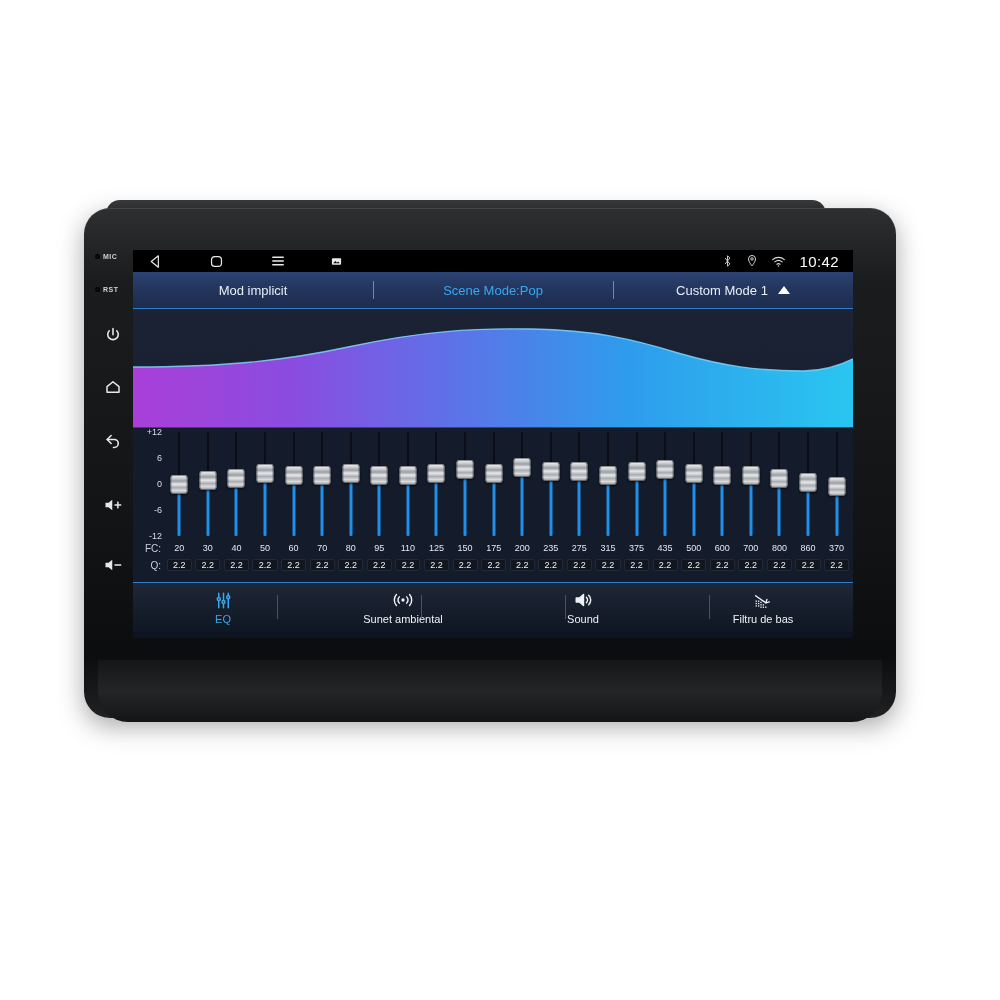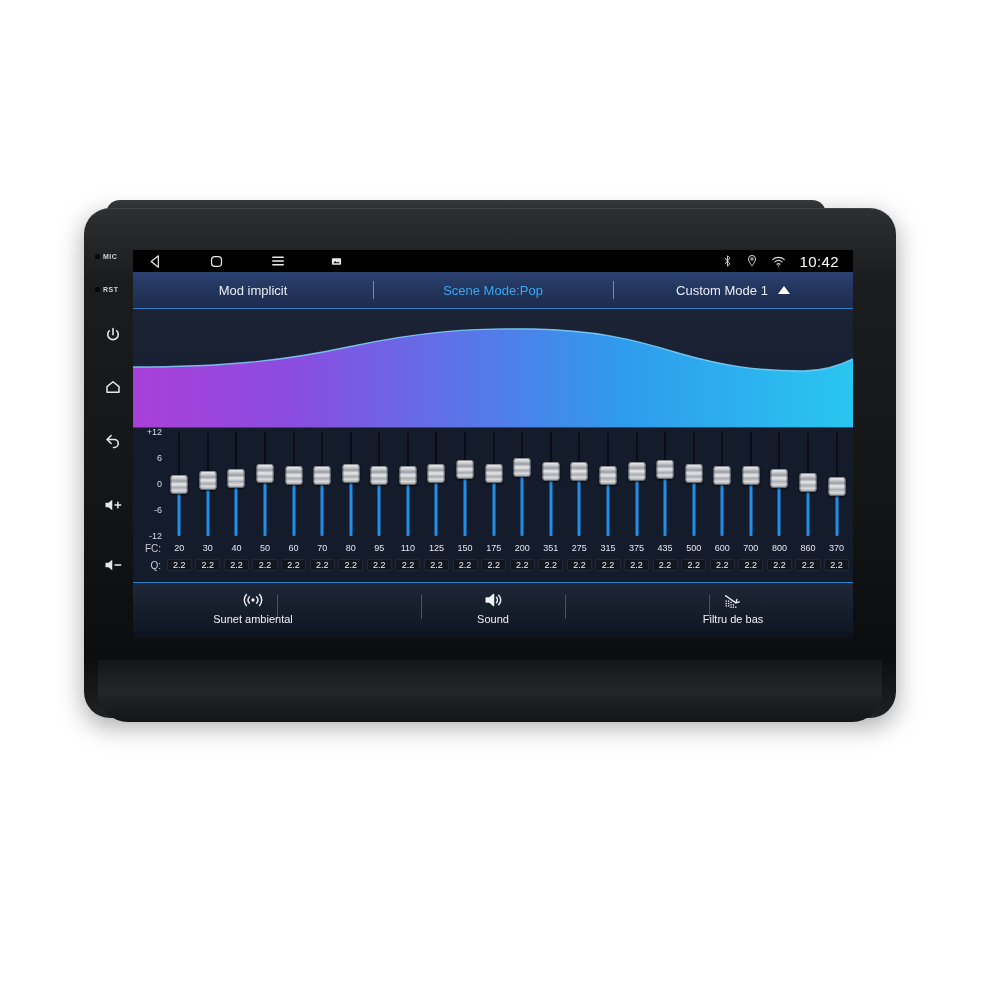--- a/index.html
+++ b/index.html
@@ -422,21 +422,21 @@
           <span class="fc-cell">50</span>
           <span class="fc-cell">60</span>
           <span class="fc-cell">70</span>
           <span class="fc-cell">80</span>
           <span class="fc-cell">95</span>
           <span class="fc-cell">110</span>
           <span class="fc-cell">125</span>
           <span class="fc-cell">150</span>
           <span class="fc-cell">175</span>
           <span class="fc-cell">200</span>
-          <span class="fc-cell">351</span>
+          <span class="fc-cell">235</span>
           <span class="fc-cell">275</span>
           <span class="fc-cell">315</span>
           <span class="fc-cell">375</span>
           <span class="fc-cell">435</span>
           <span class="fc-cell">500</span>
           <span class="fc-cell">600</span>
           <span class="fc-cell">700</span>
           <span class="fc-cell">800</span>
           <span class="fc-cell">860</span>
           <span class="fc-cell">370</span>
@@ -512,20 +512,31 @@
           <span class="q-cell">
             <b>2.2</b>
           </span>
           <span class="q-cell">
             <b>2.2</b>
           </span>
         </div>
     </div>
 
     <div id="tabs">
+        <div class="tab active">
+          <span class="tab-ico">
+            <svg width="19" height="19" viewBox="0 0 24 24" fill="none" stroke="currentColor" stroke-width="1.9" stroke-linecap="round">
+              <path d="M6 3v5M6 12v9M12 3v9M12 16v5M18 3v3M18 10v11"></path>
+              <circle cx="6" cy="10" r="1.9"></circle>
+              <circle cx="12" cy="14" r="1.9"></circle>
+              <circle cx="18" cy="8" r="1.9"></circle>
+            </svg>
+          </span>
+          <span>EQ</span>
+        </div>
         <div class="tab-sep" style="left: 20%;"></div>
         <div class="tab">
           <span class="tab-ico">
             <svg width="22" height="18" viewBox="0 0 28 22" fill="none" stroke="currentColor" stroke-width="1.8" stroke-linecap="round">
               <circle cx="14" cy="11" r="2.1" fill="currentColor" stroke="none"></circle>
               <path d="M9.4 7 a6 6 0 0 0 0 8"></path>
               <path d="M18.6 7 a6 6 0 0 1 0 8"></path>
               <path d="M5.6 4 a10.5 10.5 0 0 0 0 14"></path>
               <path d="M22.4 4 a10.5 10.5 0 0 1 0 14"></path>
             </svg>

